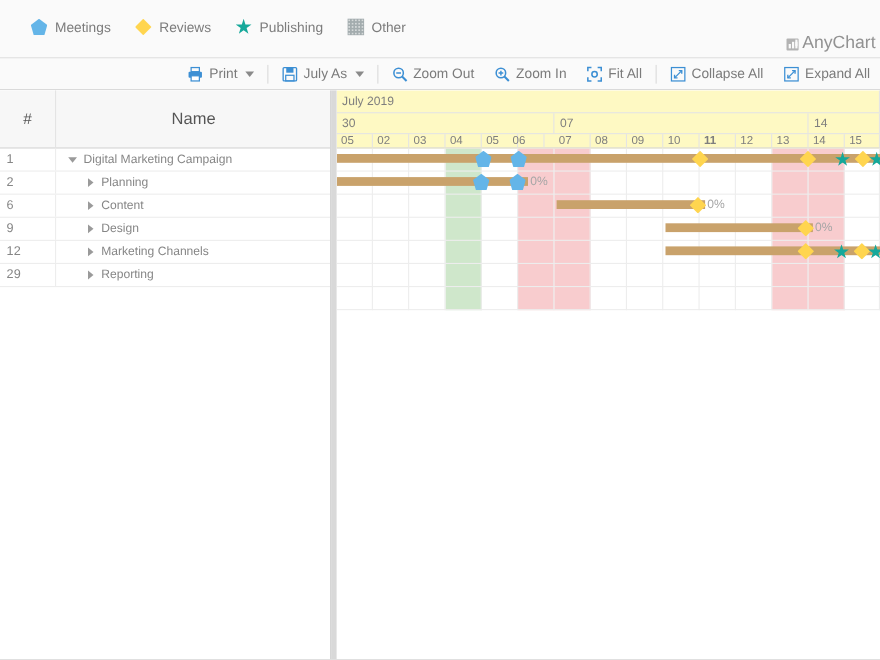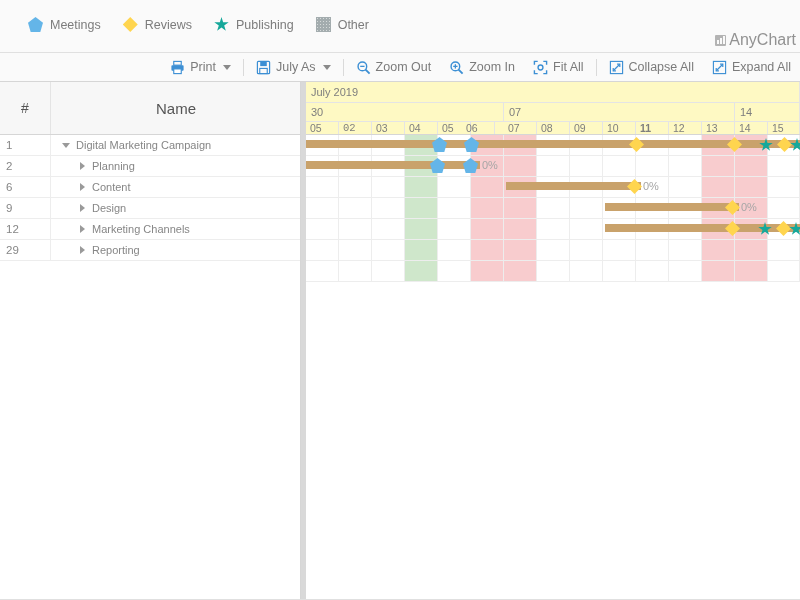--- a/index.html
+++ b/index.html
@@ -402,21 +402,21 @@
         <div class="tl-lvl months">
             <div class="tl-cell" style="left: 0px; width: 494px;">July 2019</div>
           </div>
         <div class="tl-lvl weeks">
             <div class="tl-cell" style="left: 0px; width: 198px;">30</div>
             <div class="tl-cell" style="left: 198px; width: 231px;">07</div>
             <div class="tl-cell" style="left: 429px; width: 65px;">14</div>
           </div>
         <div class="tl-lvl days">
             <div class="tl-cell" style="left: 0px; width: 33px;">05</div>
-            <div class="tl-cell" style="left: 33px; width: 33px; font-family: Liberation Mono, monospace;">02</div>
+            <div class="tl-cell" style="left: 33px; width: 33px;">02</div>
             <div class="tl-cell" style="left: 66px; width: 33px;">03</div>
             <div class="tl-cell" style="left: 99px; width: 33px;">04</div>
             <div class="tl-cell" style="left: 132px; width: 33px;">05</div>
             <div class="tl-cell" style="left: 156px; width: 33px;">06</div>
             <div class="tl-cell" style="left: 198px; width: 33px;">07</div>
             <div class="tl-cell" style="left: 231px; width: 33px;">08</div>
             <div class="tl-cell" style="left: 264px; width: 33px;">09</div>
             <div class="tl-cell" style="left: 297px; width: 33px;">10</div>
             <div class="tl-cell" style="left: 330px; width: 33px; font-weight: bold;">11</div>
             <div class="tl-cell" style="left: 363px; width: 33px;">12</div>

